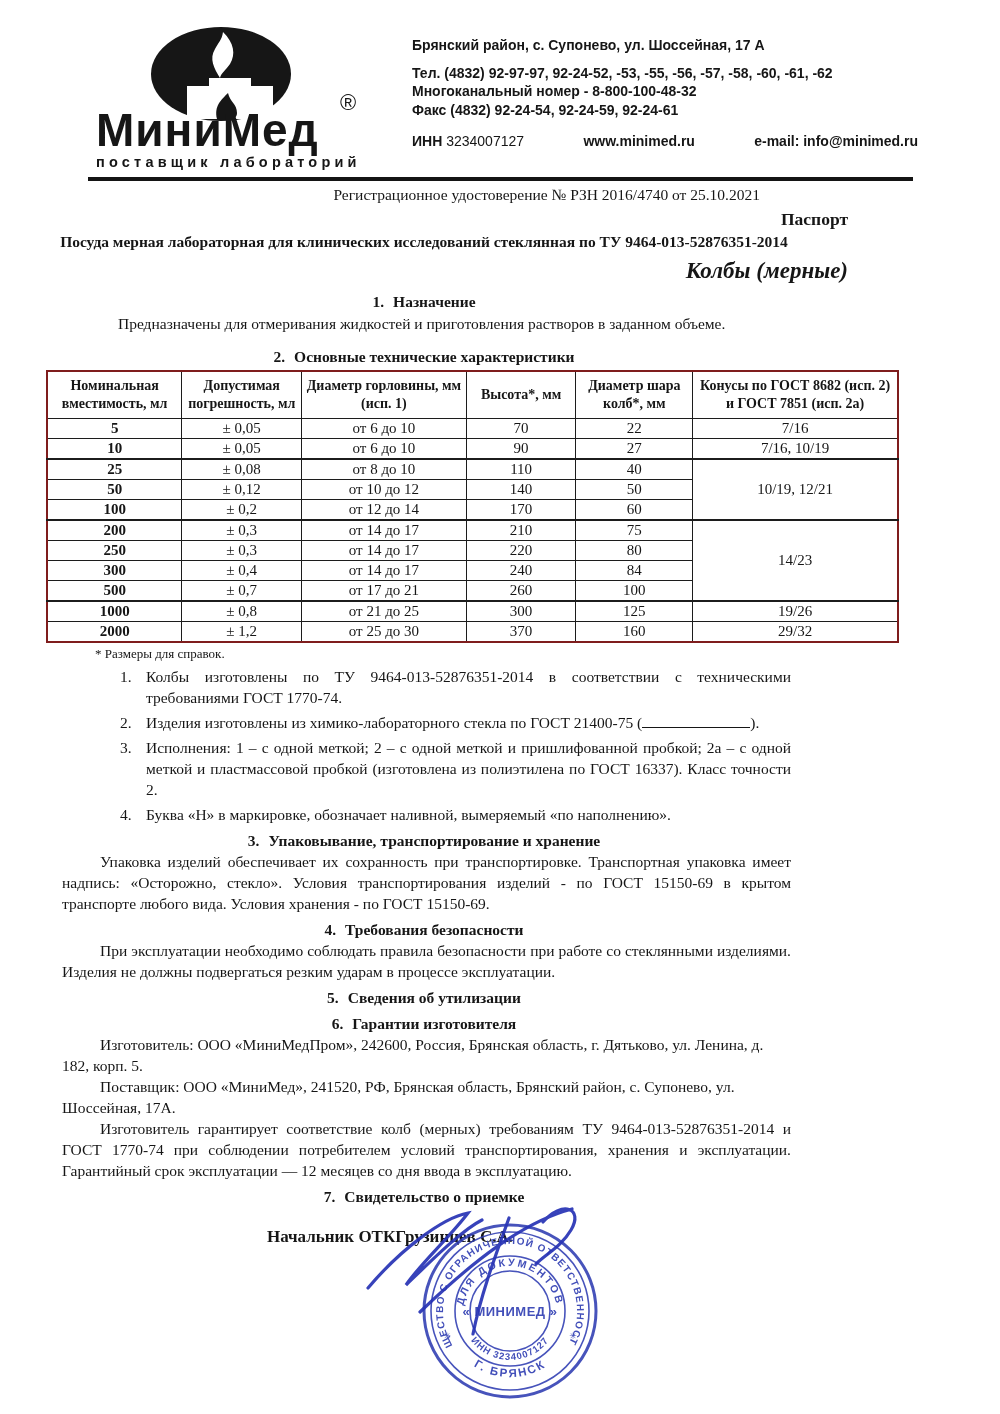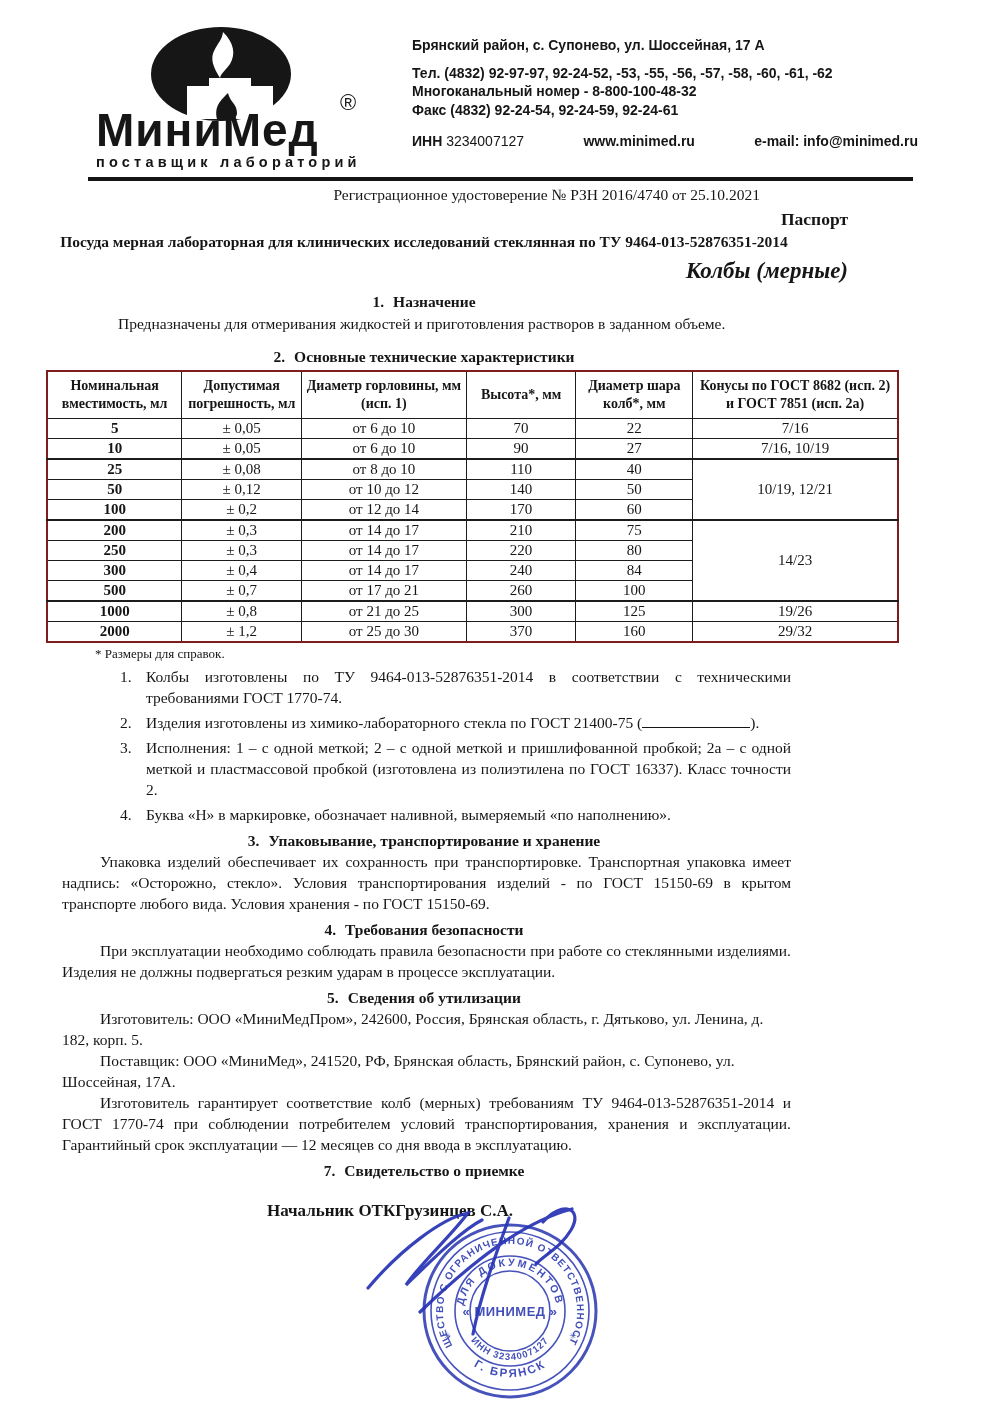--- a/index.html
+++ b/index.html
@@ -225,20 +225,21 @@
     </div>
 
     <div class="sec-h"><span class="num">3.</span><span>Упаковывание, транспортирование и хранение</span></div>
     <div class="para">Упаковка изделий обеспечивает их сохранность при транспортировке. Транспортная упаковка имеет надпись: «Осторожно, стекло». Условия транспортирования изделий - по ГОСТ 15150-69 в крытом транспорте любого вида. Условия хранения - по ГОСТ 15150-69.</div>
 
     <div class="sec-h"><span class="num">4.</span><span>Требования безопасности</span></div>
     <div class="para">При эксплуатации необходимо соблюдать правила безопасности при работе со стеклянными изделиями. Изделия не должны подвергаться резким ударам в процессе эксплуатации.</div>
 
     <div class="sec-h"><span class="num">5.</span><span>Сведения об утилизации</span></div>
 
+    <div class="sec-h"><span class="num">6.</span><span>Гарантии изготовителя</span></div>
     <div class="para noj">Изготовитель: ООО «МиниМедПром», 242600, Россия, Брянская область, г. Дятьково, ул. Ленина, д. 182, корп. 5.</div>
     <div class="para noj">Поставщик: ООО «МиниМед», 241520, РФ, Брянская область, Брянский район, с. Супонево, ул. Шоссейная, 17А.</div>
     <div class="para">Изготовитель гарантирует соответствие колб (мерных) требованиям ТУ 9464-013-52876351-2014 и ГОСТ 1770-74 при соблюдении потребителем условий транспортирования, хранения и эксплуатации. Гарантийный срок эксплуатации — 12 месяцев со дня ввода в эксплуатацию.</div>
 
     <div class="sec-h"><span class="num">7.</span><span>Свидетельство о приемке</span></div>
 
     <div class="sig">
       <span>Начальник ОТК</span>
       <span>Грузинцев С.А.</span>
     </div>

